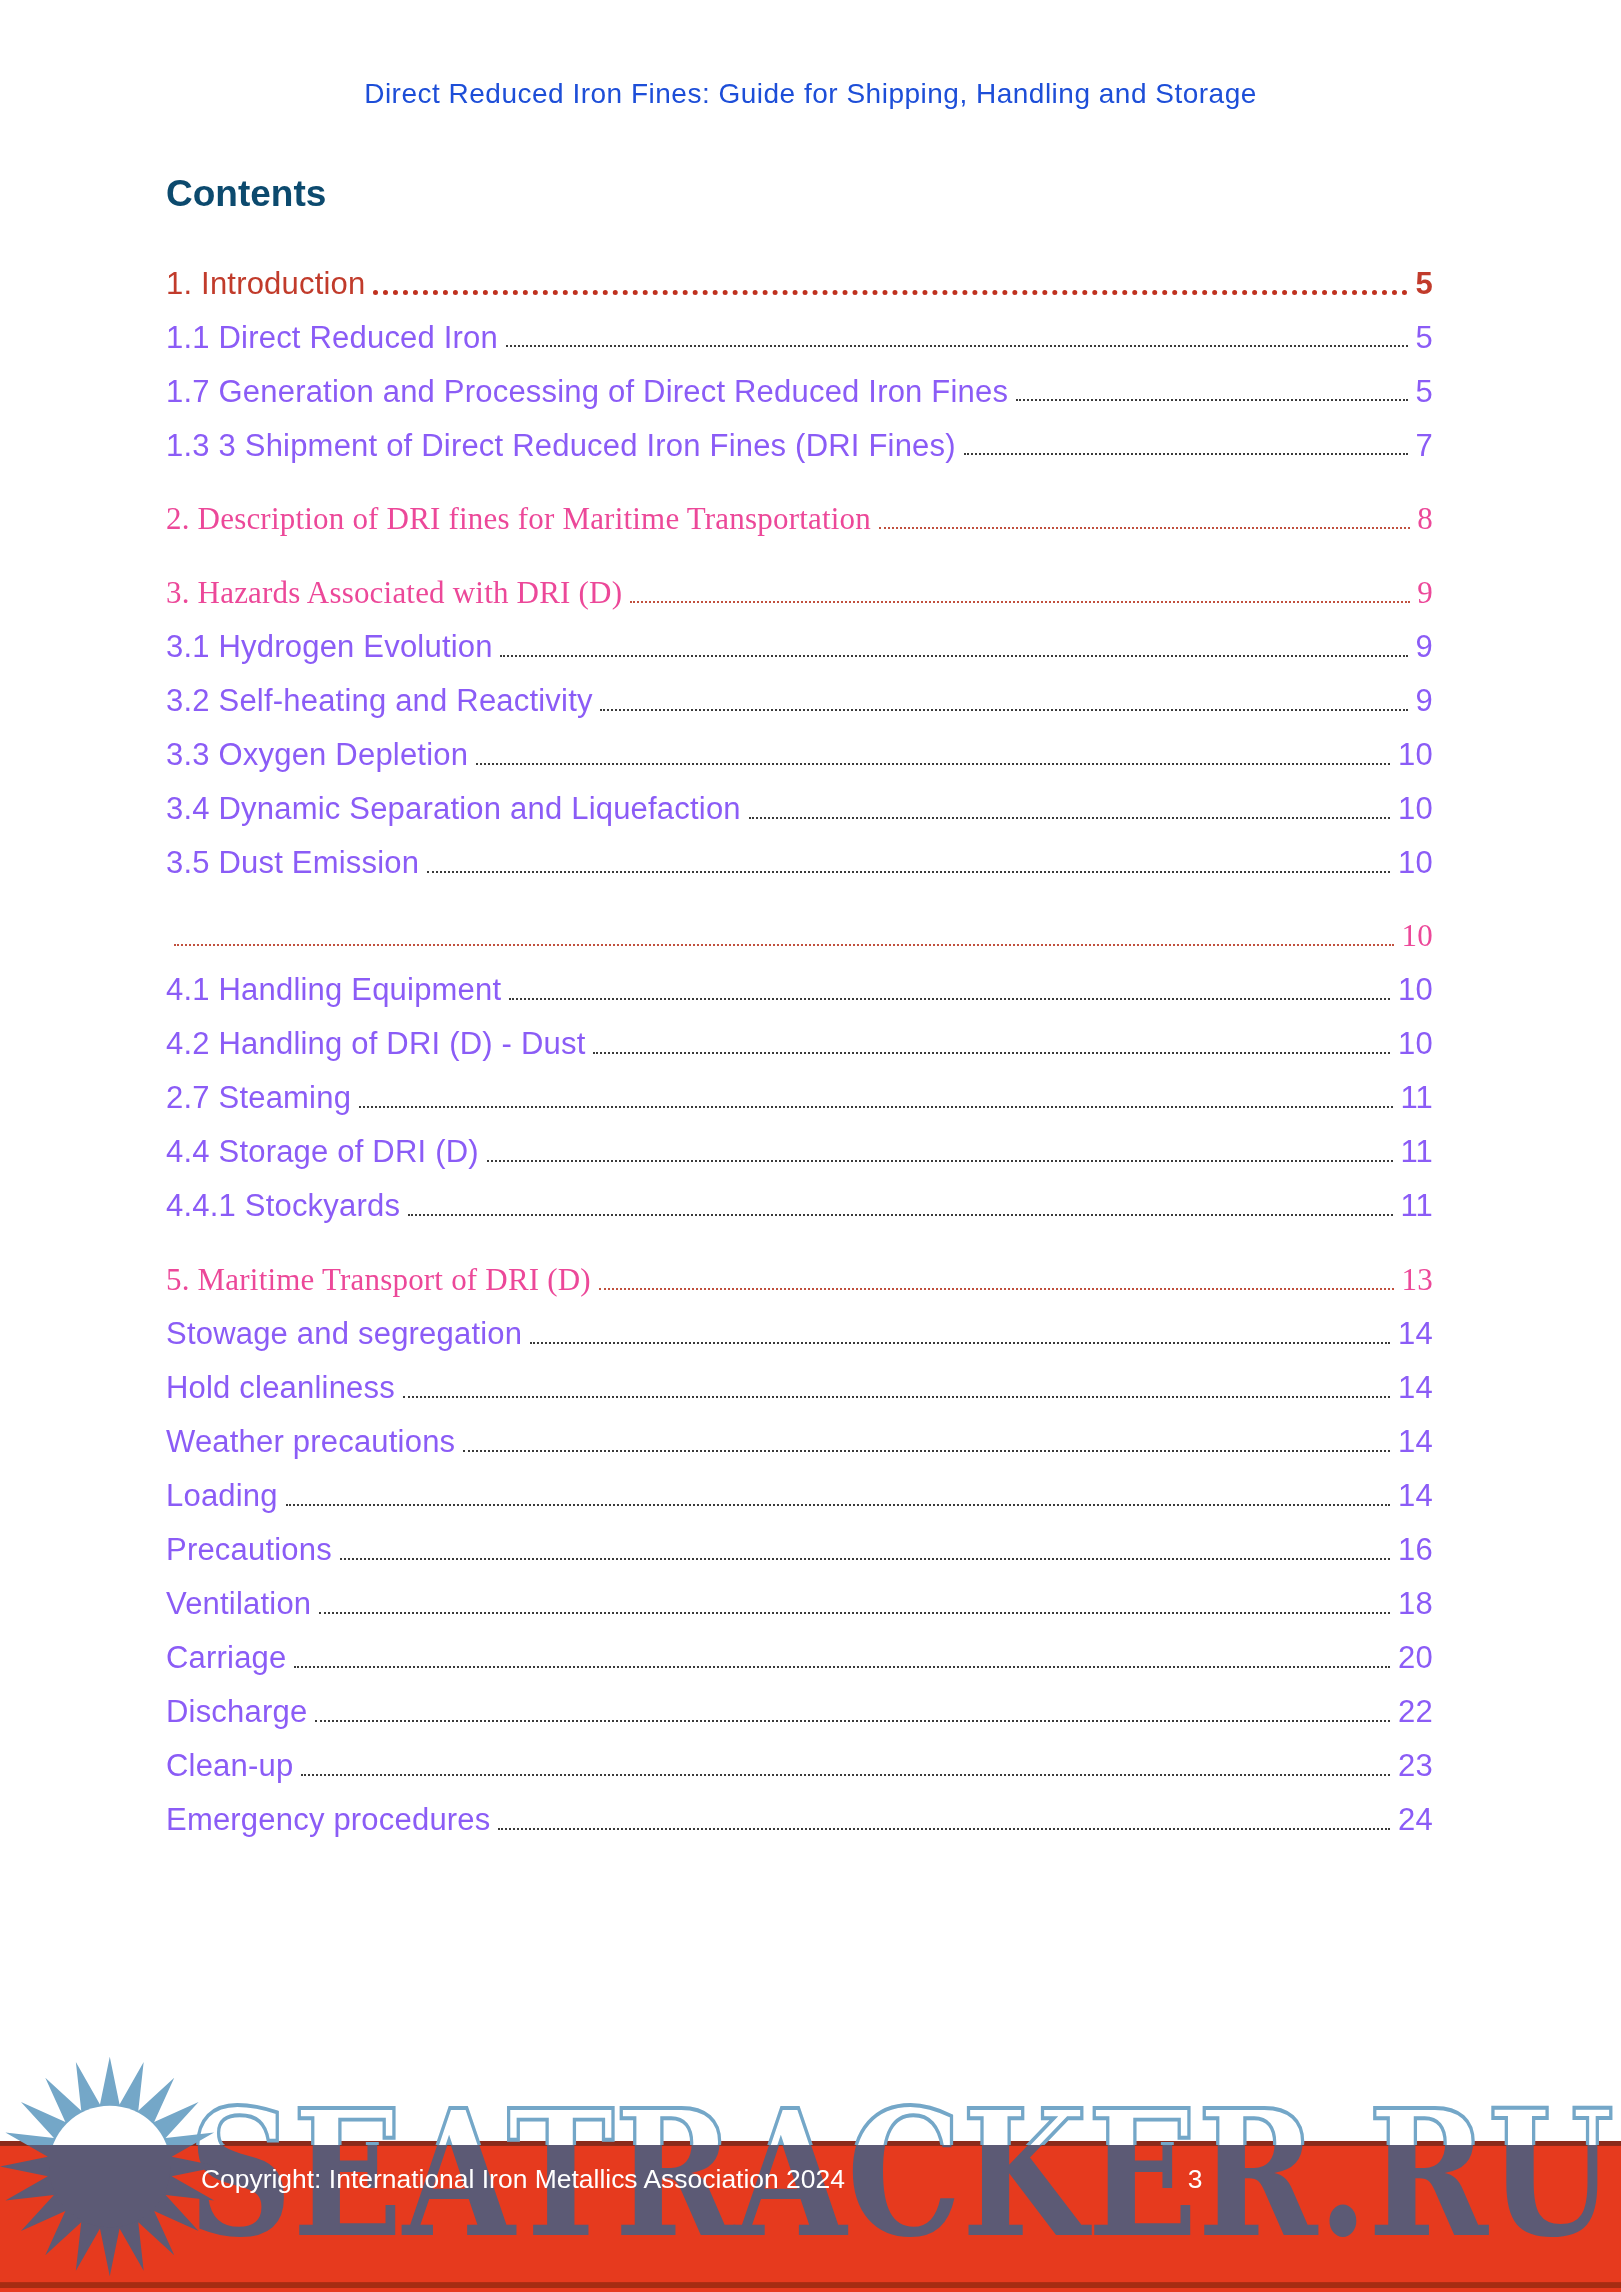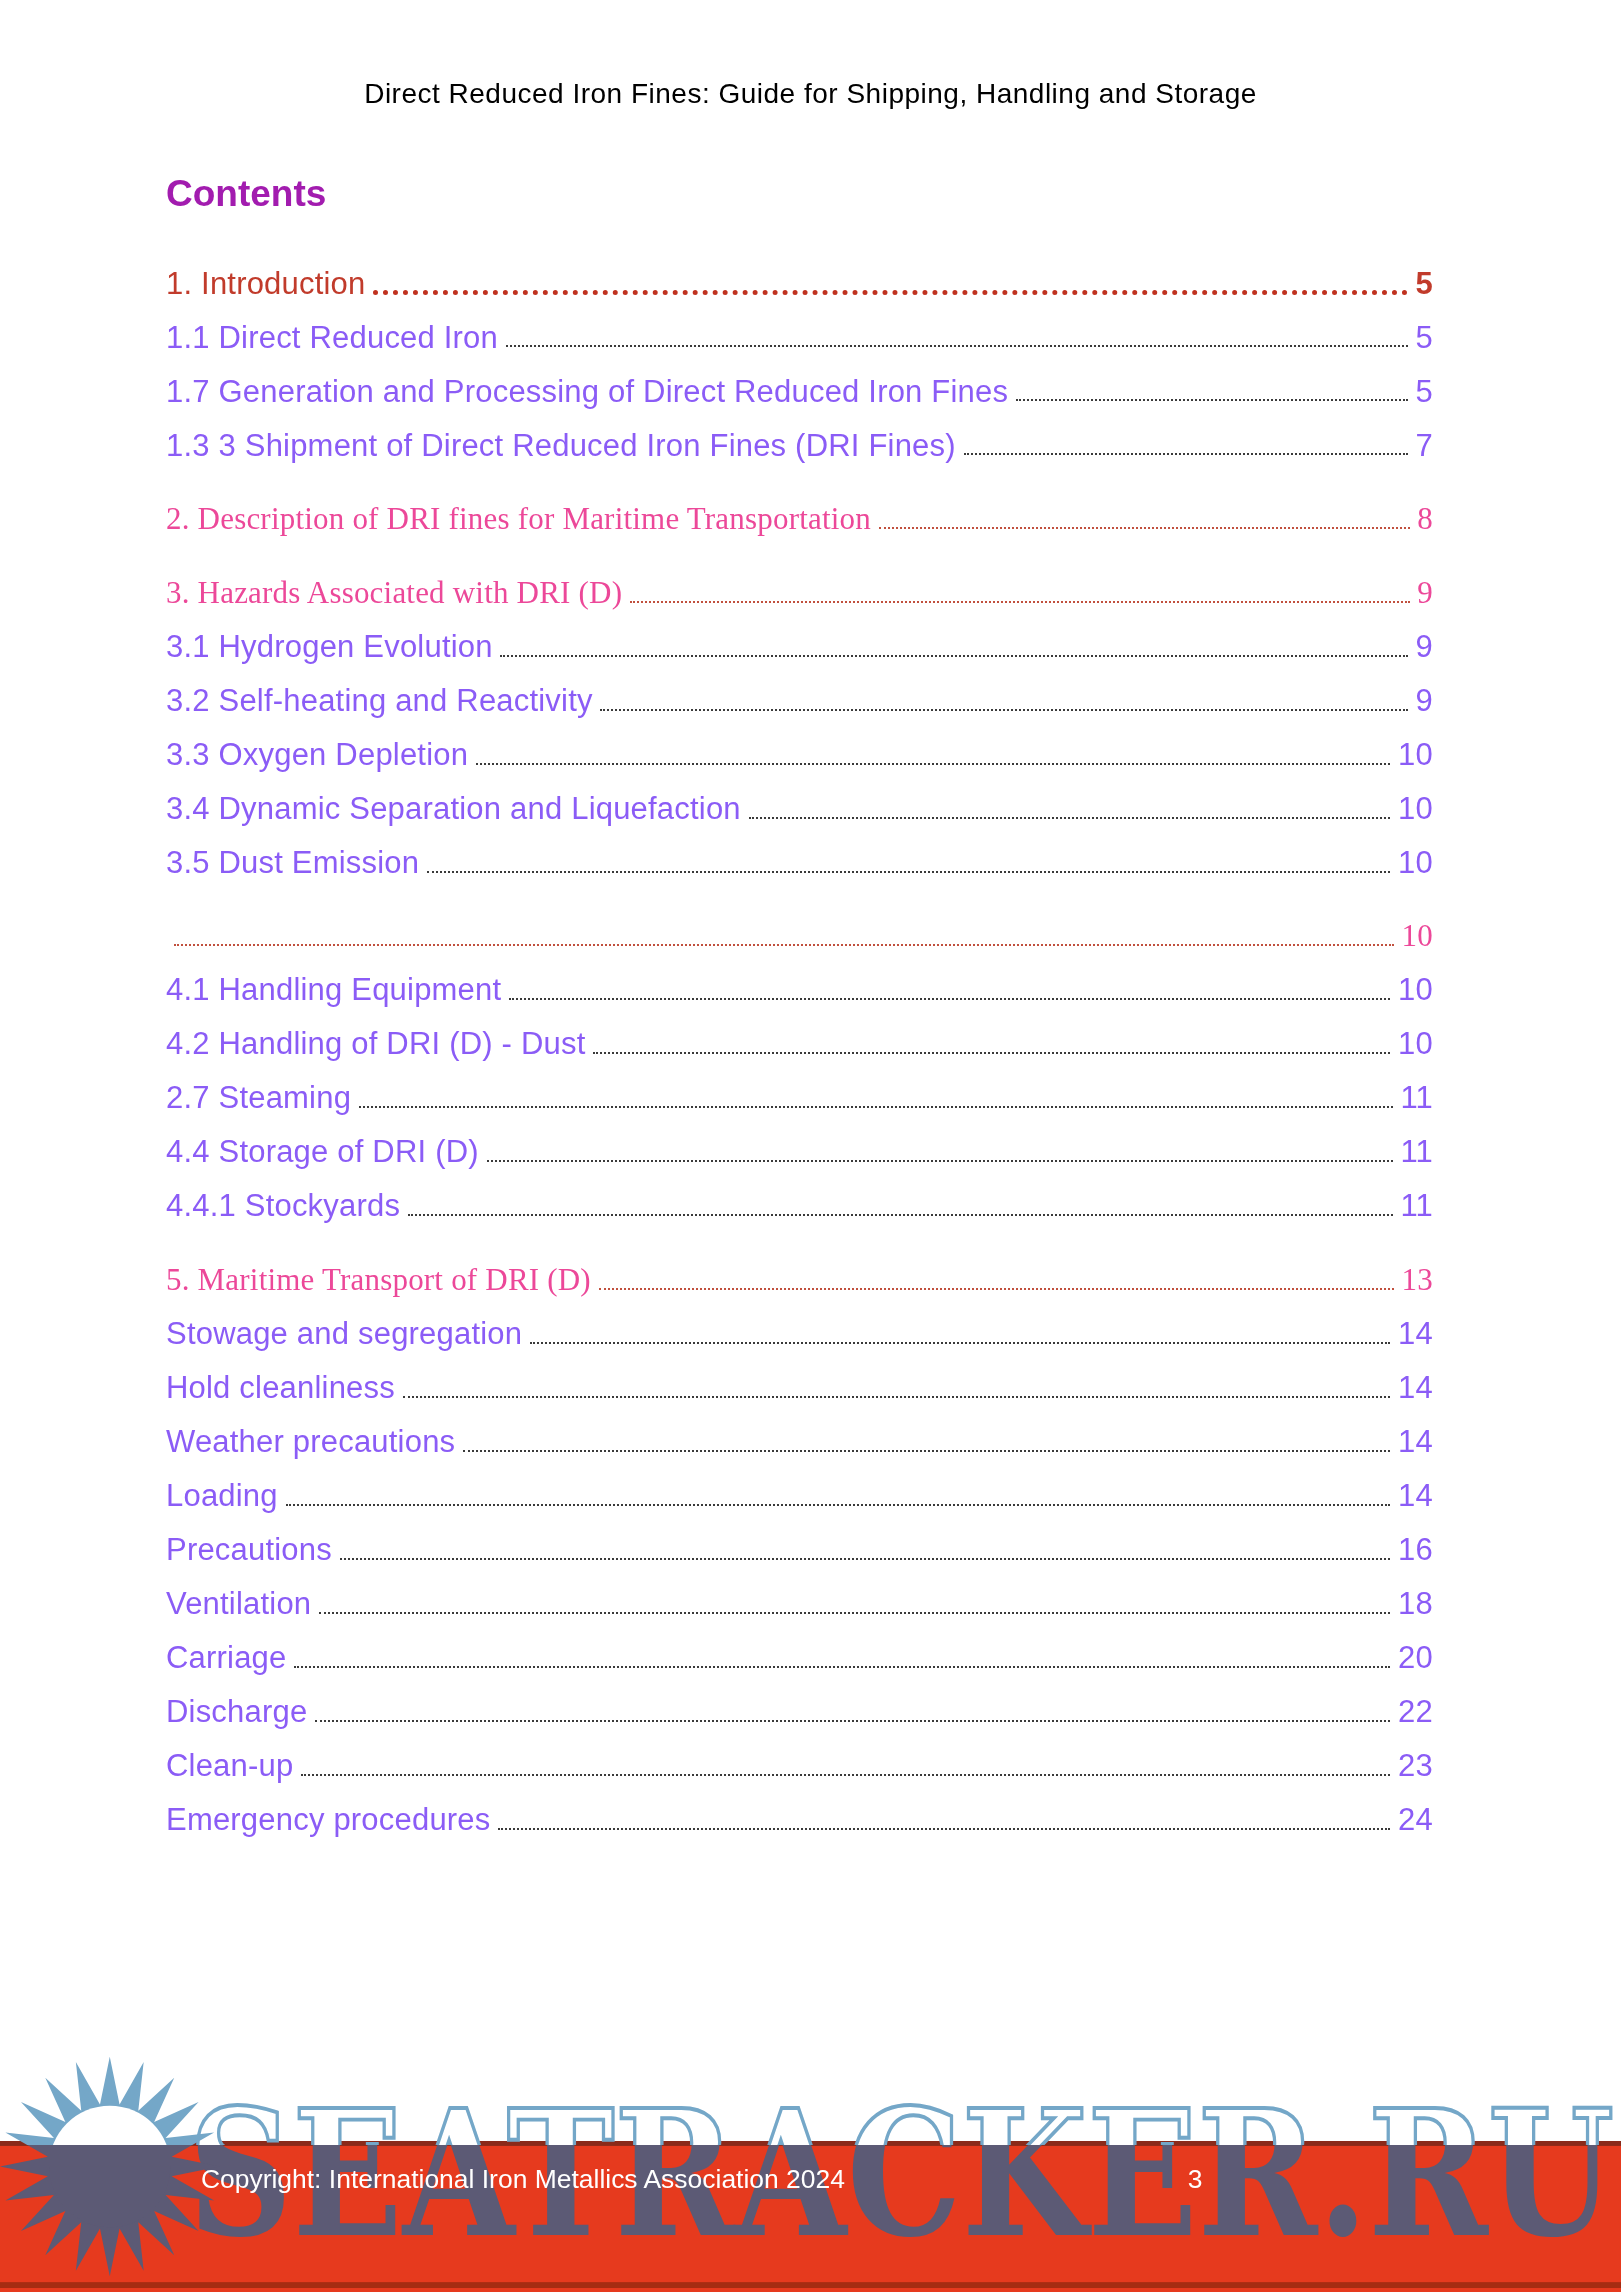--- a/index.html
+++ b/index.html
@@ -10,29 +10,29 @@
     background:#ffffff;
     overflow:hidden;
     font-family:"Liberation Sans", sans-serif;
   }
 
   
   .doc-header {
     position:absolute; top:78px; left:0; width:100%;
     text-align:center;
     font-size:28px; letter-spacing:0.5px;
-    color:#000000;
+    color:#1d4ed8;
     white-space:nowrap;
   }
 
   
   .contents-title {
     position:absolute; left:166px; top:173px;
     font-size:37px; font-weight:bold;
-    color:#a21caf;
+    color:#0c4a6e;
   }
 
   
   .toc {
     position:absolute; left:166px; top:253px;
     width:1267px;
   }
   .toc-row {
     display:flex; align-items:flex-end;
     height:54px; padding-bottom:8.8px;

